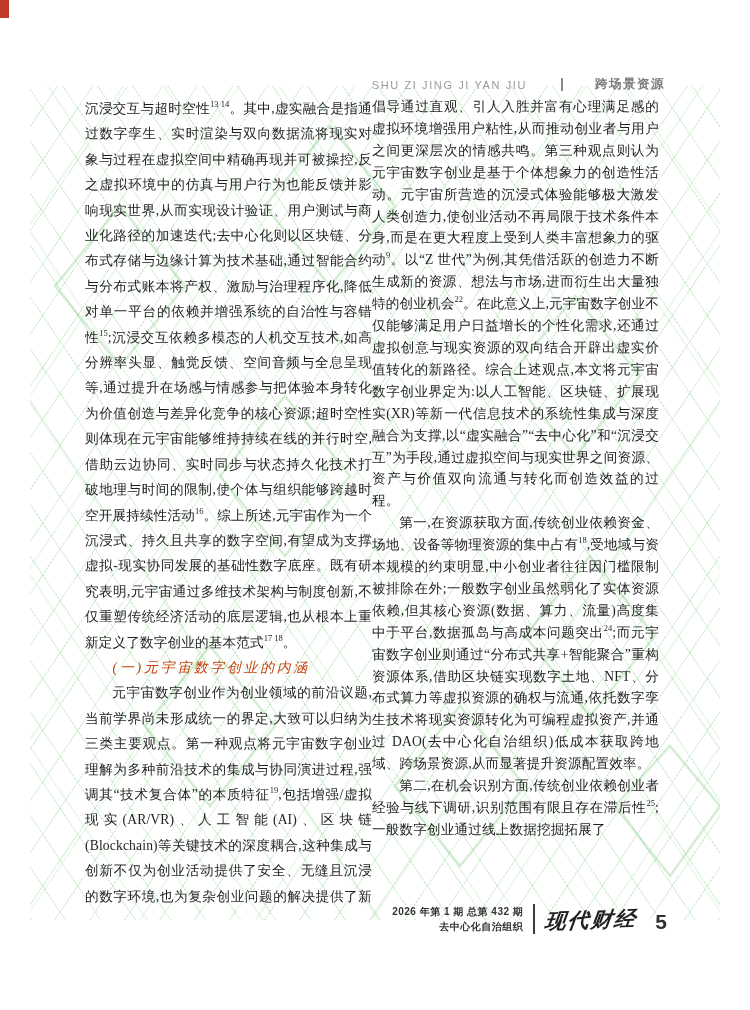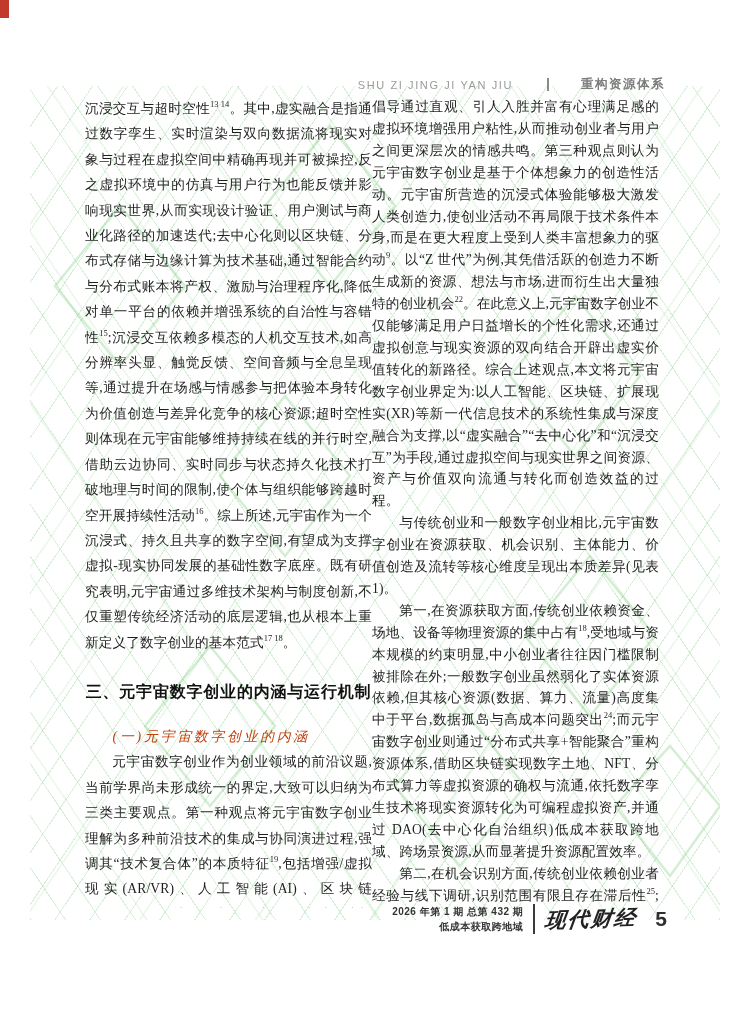--- a/index.html
+++ b/index.html
@@ -62,21 +62,21 @@
     margin:0;
     font-size:13.8px;font-style:italic;
     letter-spacing:2.8px;
     text-indent:2em;
     line-height:25.4px;
     color:#c2410c;
   }
   
   .footer{
     position:absolute;right:83px;bottom:76px;
-    display:flex;align-items:center;
+    display:flex;align-items:flex-end;
     font-family:"Liberation Sans","DejaVu Sans",sans-serif;
     margin-left:41px;
   }
   .footer-issue{
     text-align:right;font-size:10px;color:#333;font-weight:bold;
     line-height:15px;letter-spacing:.5px;
   }
   .footer-divider{width:2px;height:30px;background:#3a3a3a;margin:0 10px;}
   .footer-logo{
     font-family:"Liberation Serif","DejaVu Serif",serif;
@@ -106,41 +106,39 @@
         <path d="M640,660 L690,720 L640,790 L585,720 Z"></path>
       </g>
     </svg>
   </div>
 
   <div class="corner-mark"></div>
 
   <div class="header">
     <span class="hdr-pinyin">SHU ZI JING JI YAN JIU</span>
     <span class="hdr-divider"></span>
-    <span class="hdr-cn">重构资源体系</span>
+    <span class="hdr-cn">跨场景资源</span>
   </div>
 
   <div class="columns">
     <div class="col col-left">
       <p class="para">沉浸交互与超时空性<sup>13 14</sup>。其中,虚实融合是指通过数字孪生、实时渲染与双向数据流将现实对象与过程在虚拟空间中精确再现并可被操控,反之虚拟环境中的仿真与用户行为也能反馈并影响现实世界,从而实现设计验证、用户测试与商业化路径的加速迭代;去中心化则以区块链、分布式存储与边缘计算为技术基础,通过智能合约与分布式账本将产权、激励与治理程序化,降低对单一平台的依赖并增强系统的自治性与容错性<sup>15</sup>;沉浸交互依赖多模态的人机交互技术,如高分辨率头显、触觉反馈、空间音频与全息呈现等,通过提升在场感与情感参与把体验本身转化为价值创造与差异化竞争的核心资源;超时空性则体现在元宇宙能够维持持续在线的并行时空,借助云边协同、实时同步与状态持久化技术打破地理与时间的限制,使个体与组织能够跨越时空开展持续性活动<sup>16</sup>。综上所述,元宇宙作为一个沉浸式、持久且共享的数字空间,有望成为支撑虚拟-现实协同发展的基础性数字底座。既有研究表明,元宇宙通过多维技术架构与制度创新,不仅重塑传统经济活动的底层逻辑,也从根本上重新定义了数字创业的基本范式<sup>17 18</sup>。</p>
-      <h2 class="section-heading">三、元宇宙数字创业的内涵与运行机制</h2>
       <p class="subheading">(一)元宇宙数字创业的内涵</p>
       <p class="para indent">元宇宙数字创业作为创业领域的前沿议题,当前学界尚未形成统一的界定,大致可以归纳为三类主要观点。第一种观点将元宇宙数字创业理解为多种前沿技术的集成与协同演进过程,强调其“技术复合体”的本质特征<sup>19</sup>,包括增强/虚拟现实(AR/VR)、人工智能(AI)、区块链(Blockchain)等关键技术的深度耦合,这种集成与创新不仅为创业活动提供了安全、无缝且沉浸的数字环境,也为复杂创业问题的解决提供了新型技术底座。第二种观点将元宇宙数字创业界定为虚拟现实融合场景所催生的新型创业模式,强调交互设计、界面体验与沉浸感营造,</p>
     </div>
     <div class="col col-right">
       <p class="para">倡导通过直观、引人入胜并富有心理满足感的虚拟环境增强用户粘性,从而推动创业者与用户之间更深层次的情感共鸣。第三种观点则认为元宇宙数字创业是基于个体想象力的创造性活动。元宇宙所营造的沉浸式体验能够极大激发人类创造力,使创业活动不再局限于技术条件本身,而是在更大程度上受到人类丰富想象力的驱动<sup>9</sup>。以“Z 世代”为例,其凭借活跃的创造力不断生成新的资源、想法与市场,进而衍生出大量独特的创业机会<sup>22</sup>。在此意义上,元宇宙数字创业不仅能够满足用户日益增长的个性化需求,还通过虚拟创意与现实资源的双向结合开辟出虚实价值转化的新路径。综合上述观点,本文将元宇宙数字创业界定为:以人工智能、区块链、扩展现实(XR)等新一代信息技术的系统性集成与深度融合为支撑,以“虚实融合”“去中心化”和“沉浸交互”为手段,通过虚拟空间与现实世界之间资源、资产与价值双向流通与转化而创造效益的过程。</p>
-      <p class="para indent">与传统创业和一般数字创业相比,元宇宙数字创业在资源获取、机会识别、主体能力、价值创造及流转等核心维度呈现出本质差异(见表 1)。</p>
       <p class="para indent">第一,在资源获取方面,传统创业依赖资金、场地、设备等物理资源的集中占有<sup>18</sup>,受地域与资本规模的约束明显,中小创业者往往因门槛限制被排除在外;一般数字创业虽然弱化了实体资源依赖,但其核心资源(数据、算力、流量)高度集中于平台,数据孤岛与高成本问题突出<sup>24</sup>;而元宇宙数字创业则通过“分布式共享+智能聚合”重构资源体系,借助区块链实现数字土地、NFT、分布式算力等虚拟资源的确权与流通,依托数字孪生技术将现实资源转化为可编程虚拟资产,并通过 DAO(去中心化自治组织)低成本获取跨地域、跨场景资源,从而显著提升资源配置效率。</p>
       <p class="para indent">第二,在机会识别方面,传统创业依赖创业者经验与线下调研,识别范围有限且存在滞后性<sup>25</sup>;一般数字创业通过线上数据挖掘拓展了</p>
     </div>
   </div>
 
   <div class="footer">
     <div class="footer-issue">
       <div>2026 年第 1 期  总第 432 期</div>
-      <div>低成本获取跨地域</div>
+      <div>去中心化自治组织</div>
     </div>
     <div class="footer-divider"></div>
     <div class="footer-logo">现代财经</div>
     <div class="footer-page">5</div>
   </div>
 
 </div>
 
 </body></html>

